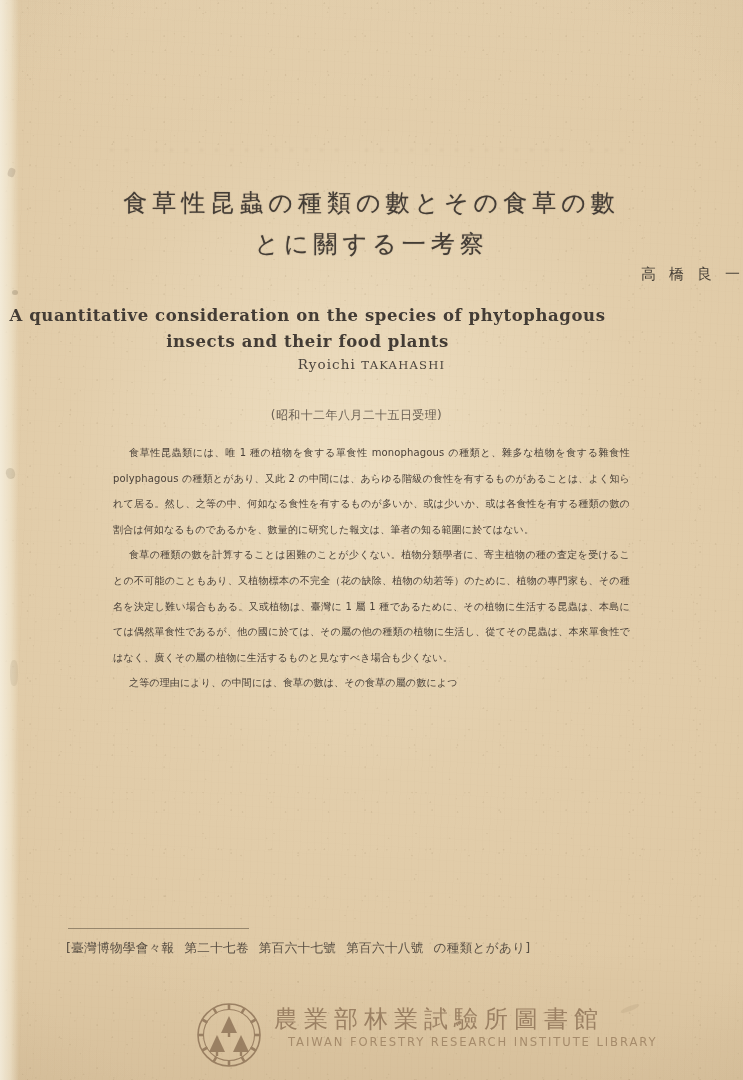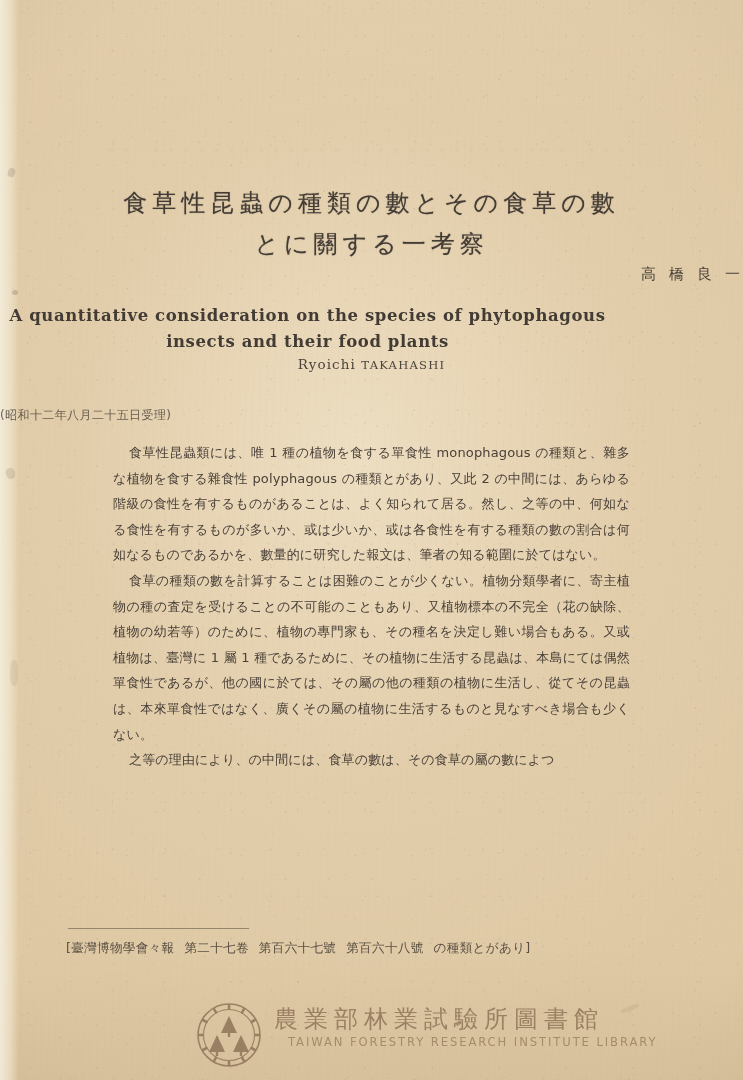--- a/index.html
+++ b/index.html
@@ -139,31 +139,31 @@
   }
   .author-en .sc {
     font-size: 11.6px;
     letter-spacing: 1.2px;
   }
 
   .received {
     position: absolute;
     left: 0; top: 407px;
     width: 713px;
-    text-align: left;
+    text-align: center;
     font-size: 12px;
     letter-spacing: 0.4px;
     color: rgba(72,64,56,0.80);
   }
 
   .body {
     position: absolute;
     left: 113px; top: 440px;
     width: 517px;
-    font-size: 13px;
+    font-size: 10px;
     line-height: 25.6px;
     letter-spacing: 0.15px;
     color: #4a4139;
     text-align: justify;
     text-justify: inter-character;
   }
   .body p {
     margin: 0 0 0 0;
     text-indent: 16px;
   }

